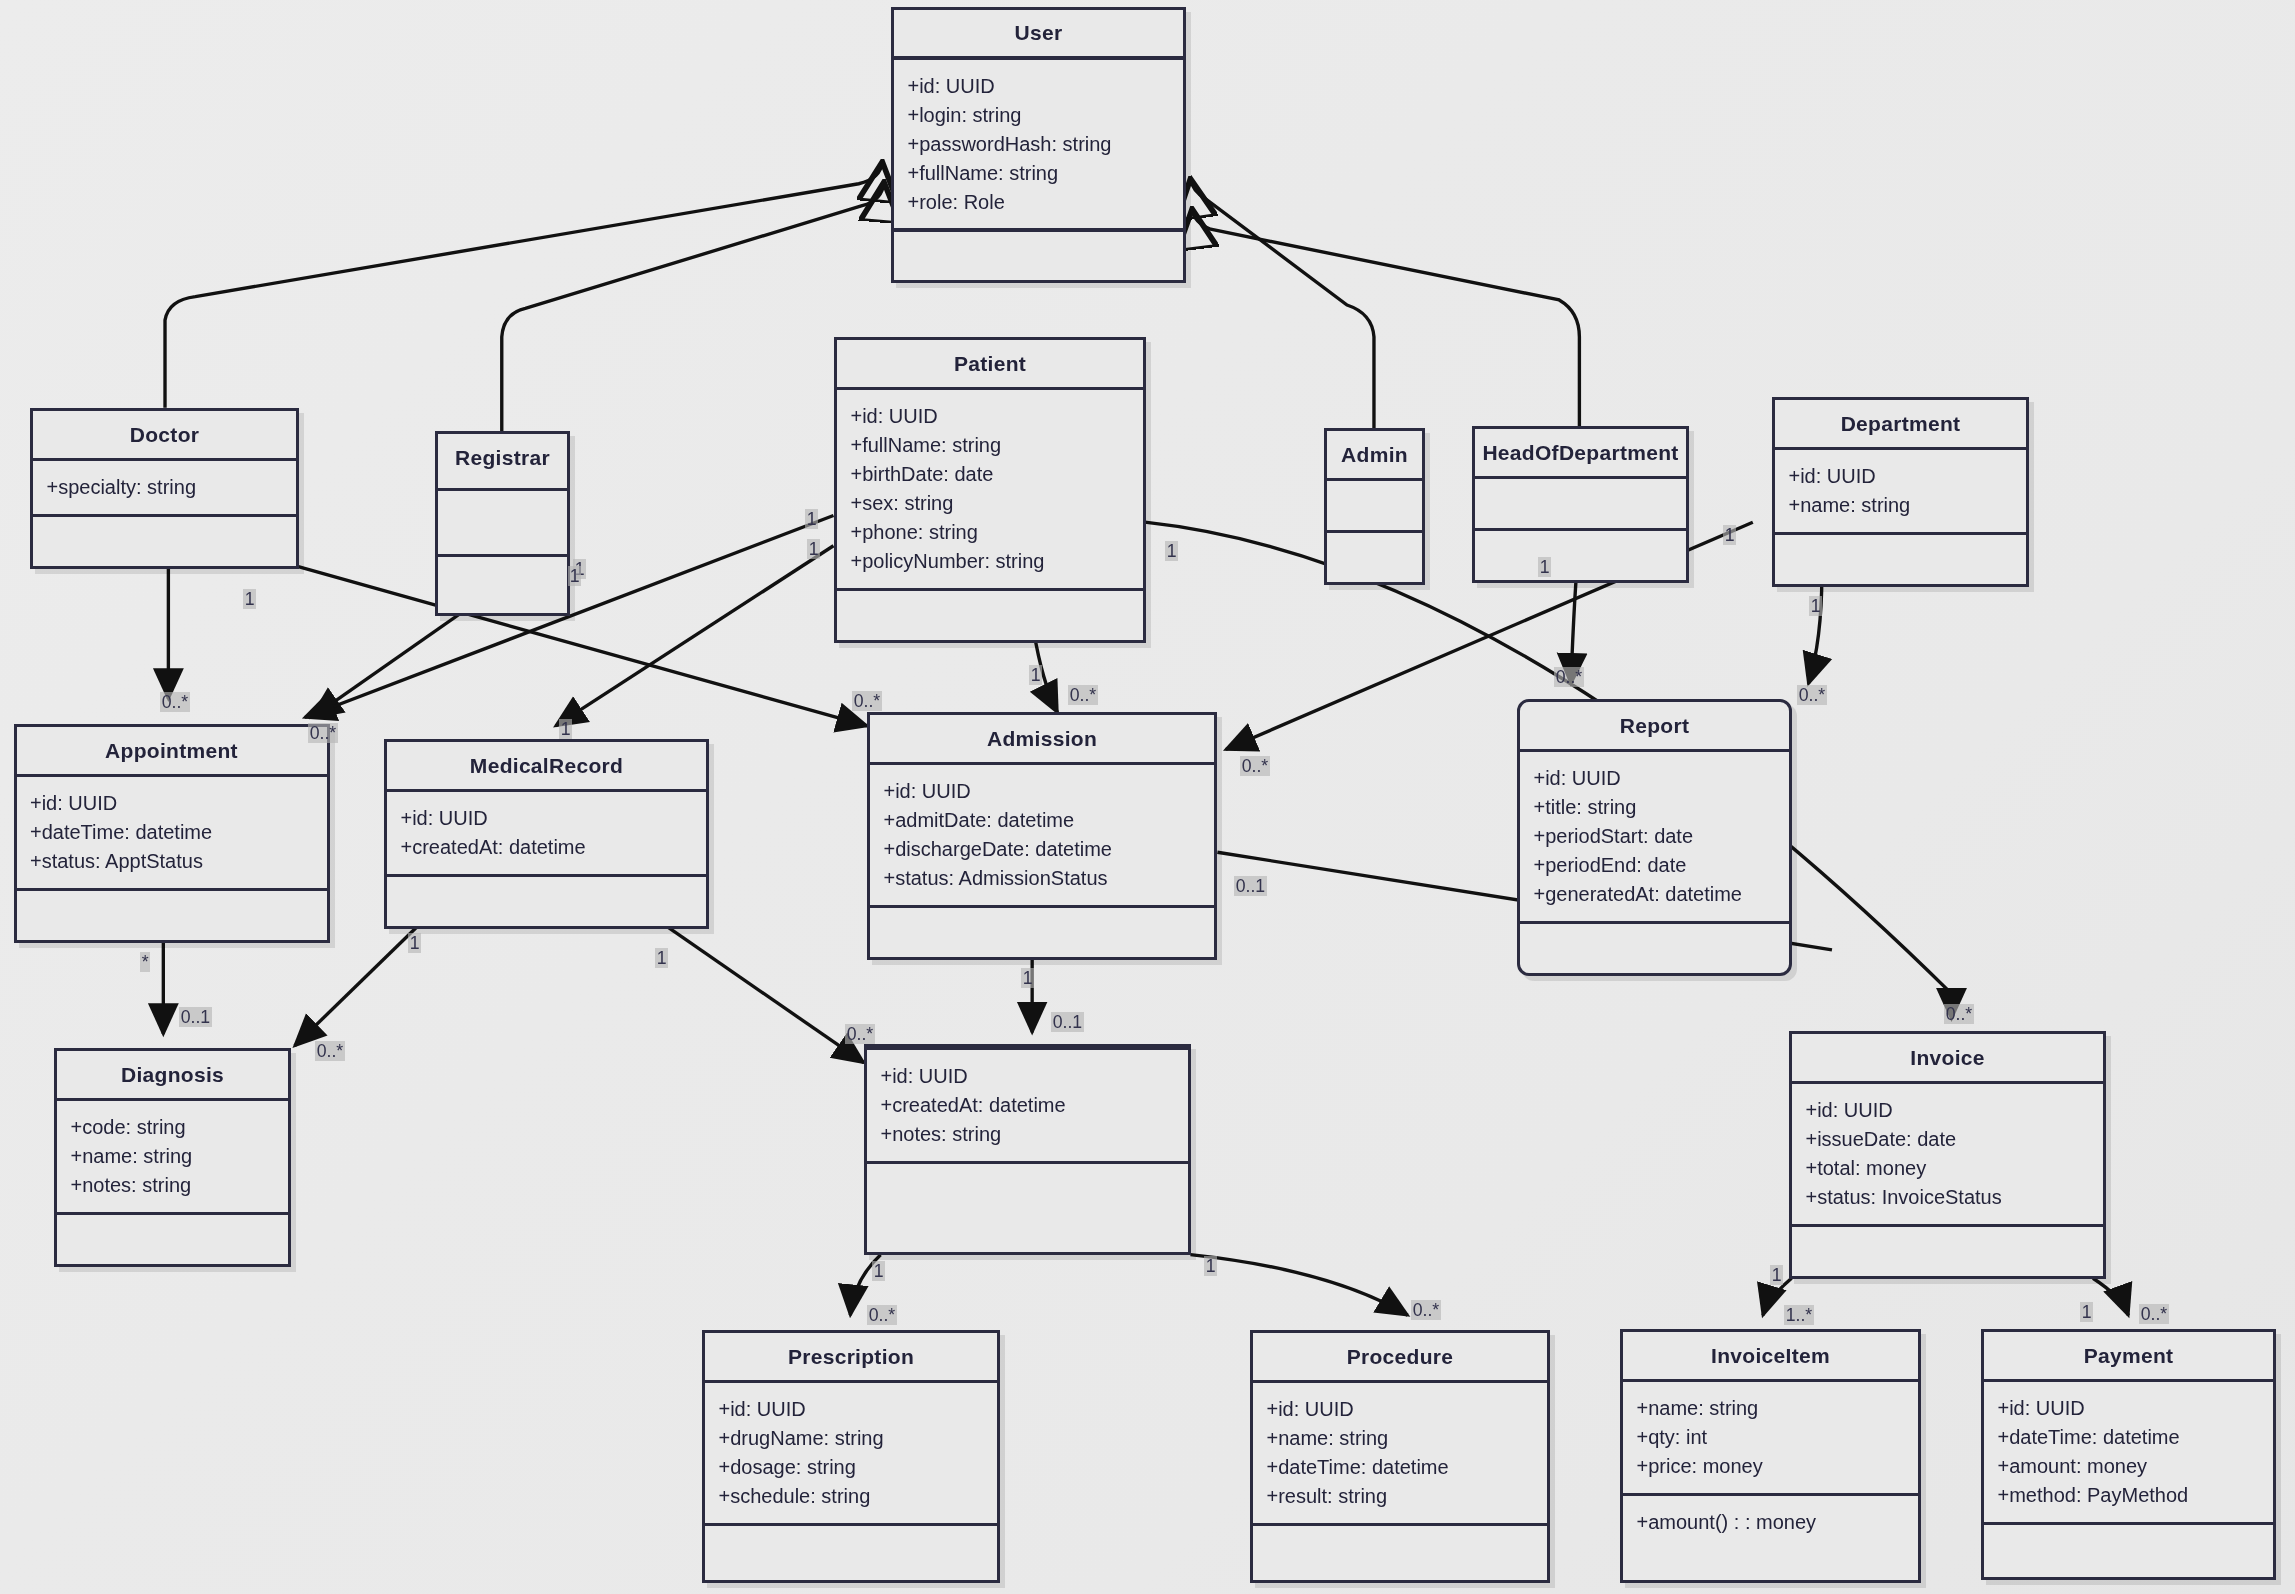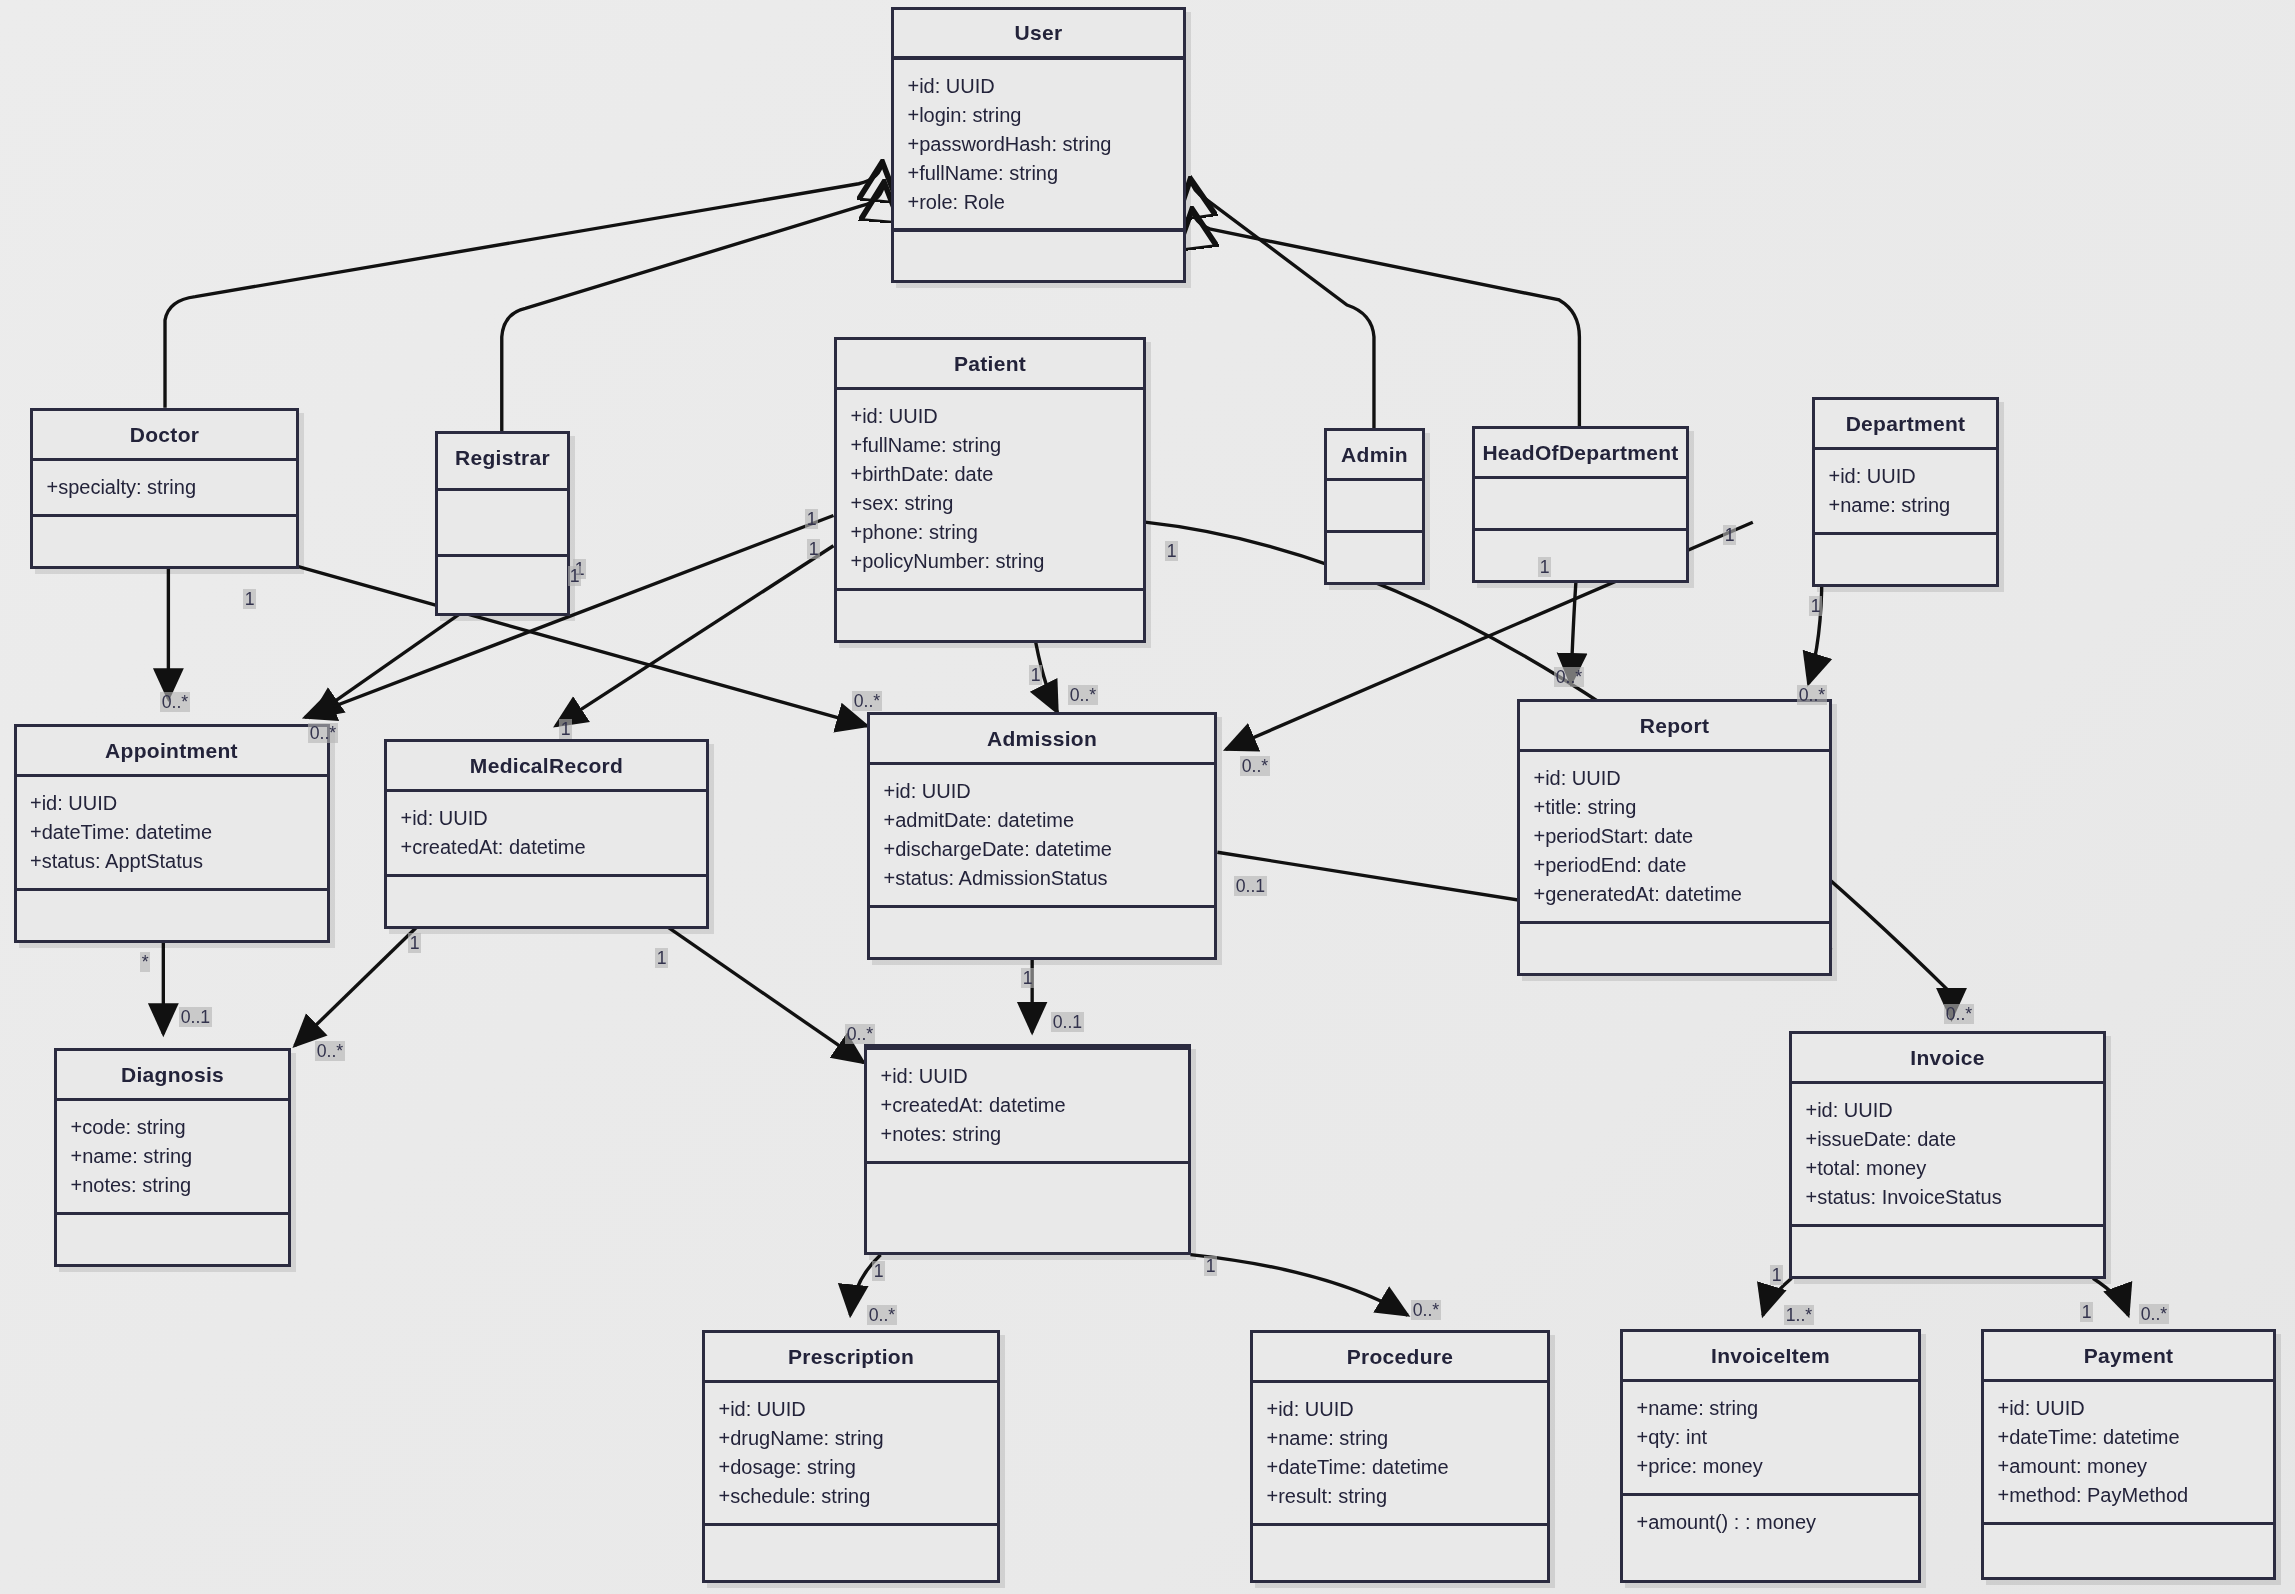--- a/index.html
+++ b/index.html
@@ -137,21 +137,21 @@
         <div class="sep"></div>
         <div class="uml-ops compart-empty"></div>
       </div>
       <div class="uml-class" style="left: 1472px; top: 426px; width: 217px; min-height: 113px;">
         <div class="uml-name">HeadOfDepartment</div>
         <div class="sep"></div>
         <div class="uml-attrs compart-empty"></div>
         <div class="sep"></div>
         <div class="uml-ops compart-empty"></div>
       </div>
-      <div class="uml-class" style="left: 1812px; top: 397px; width: 187px; min-height: 177px;">
+      <div class="uml-class" style="left: 1772px; top: 397px; width: 257px; min-height: 177px;">
         <div class="uml-name">Department</div>
         <div class="sep"></div>
         <div class="uml-attrs">
           <div>+id: UUID</div>
           <div>+name: string</div>
         </div>
         <div class="sep"></div>
         <div class="uml-ops compart-empty"></div>
       </div>
       <div class="uml-class" style="left: 13.5px; top: 724px; width: 316px; min-height: 216px;">
@@ -180,21 +180,21 @@
         <div class="sep"></div>
         <div class="uml-attrs">
           <div>+id: UUID</div>
           <div>+admitDate: datetime</div>
           <div>+dischargeDate: datetime</div>
           <div>+status: AdmissionStatus</div>
         </div>
         <div class="sep"></div>
         <div class="uml-ops compart-empty"></div>
       </div>
-      <div class="uml-class" style="left: 1517px; top: 699px; width: 315px; min-height: 268px;">
+      <div class="uml-class" style="left: 1517px; top: 699px; width: 275px; min-height: 268px; border-radius: 12px;">
         <div class="uml-name">Report</div>
         <div class="sep"></div>
         <div class="uml-attrs">
           <div>+id: UUID</div>
           <div>+title: string</div>
           <div>+periodStart: date</div>
           <div>+periodEnd: date</div>
           <div>+generatedAt: datetime</div>
         </div>
         <div class="sep"></div>

